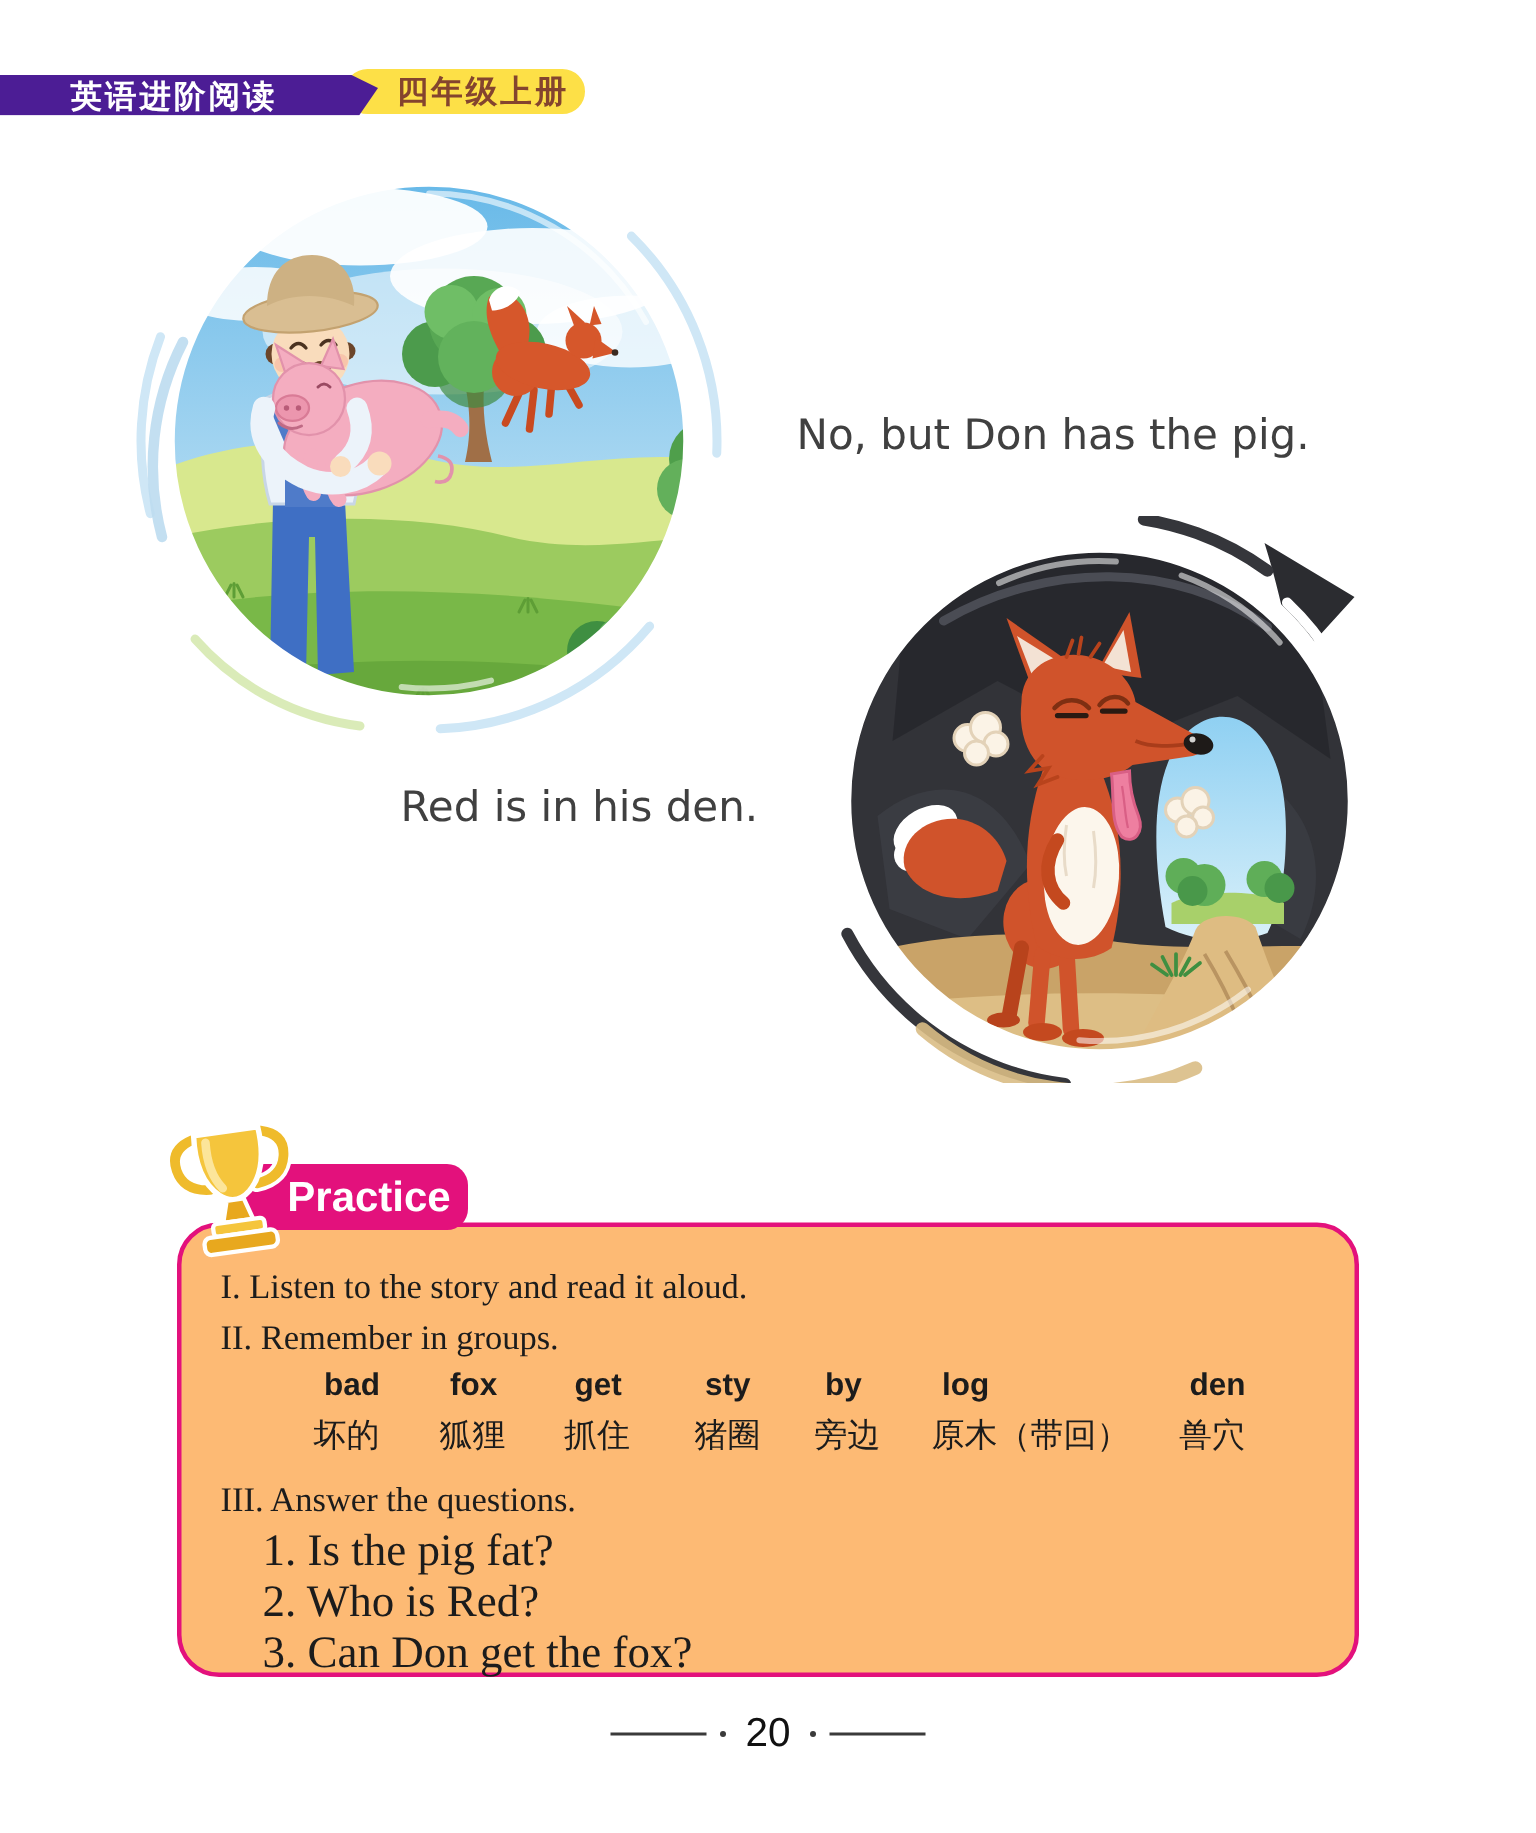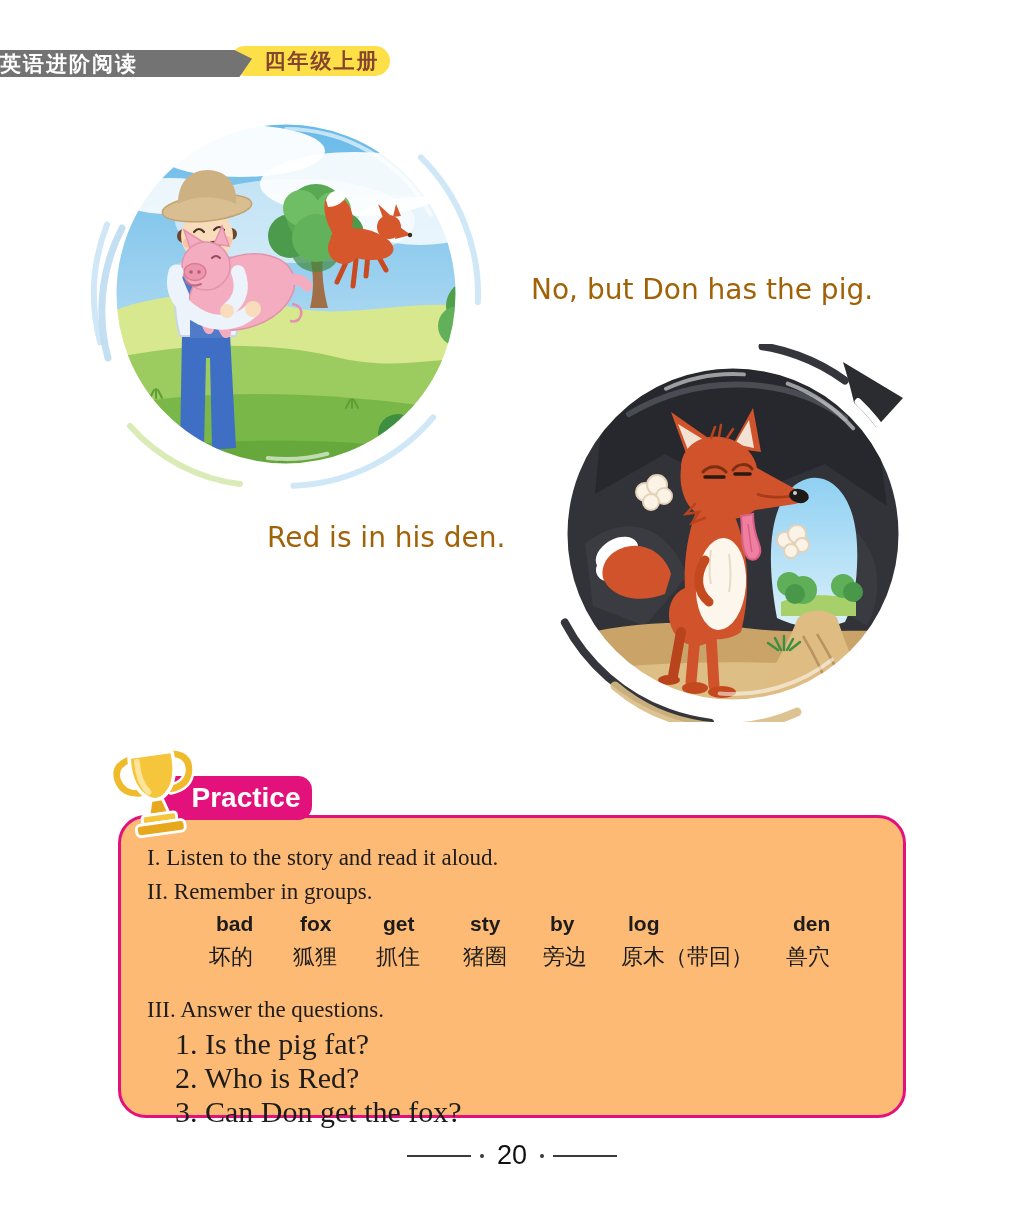--- a/index.html
+++ b/index.html
@@ -1,56 +1,56 @@
 <!DOCTYPE html>
 <html><head>
 <meta charset="utf-8">
 <style>
   html,body{margin:0;padding:0;background:#ffffff;}
   .page{position:relative;width:1024px;height:1222px;background:#ffffff;overflow:hidden;
         font-family:"Liberation Serif","DejaVu Serif",serif;color:#1c1c1c;}
 
   
-  .hdr-bar{position:absolute;left:0;top:50px;width:252px;height:27px;background:#737373;
+  .hdr-bar{position:absolute;left:0;top:50px;width:252px;height:27px;background:#4c1d95;
            clip-path:polygon(0 0,93% 0,100% 32%,95% 100%,0 100%);
-           display:flex;align-items:center;justify-content:flex-start;padding-right:20px;
+           display:flex;align-items:center;justify-content:center;padding-right:20px;
            box-sizing:border-box;z-index:2;}
   .hdr-bar span{color:#ffffff;font-family:"Liberation Sans","DejaVu Sans",sans-serif;
                 font-weight:bold;font-size:21px;letter-spacing:2px;white-space:nowrap;}
   .hdr-pill{position:absolute;left:228px;top:44px;width:164px;height:34px;background:#fde047;
             border-radius:17px;z-index:1;display:flex;align-items:center;justify-content:center;
             padding-left:24px;box-sizing:border-box;border:2px solid #fff;}
   .hdr-pill span{color:#84442e;font-family:"Liberation Sans","DejaVu Sans",sans-serif;
                  font-weight:bold;font-size:21px;letter-spacing:2px;white-space:nowrap;}
 
   
   .illu{position:absolute;}
   .illu-farm{left:90px;top:96px;width:392px;height:402px;}
   .illu-den{left:545px;top:344px;width:376px;height:378px;}
 
   
   .dialogue{position:absolute;font-family:"DejaVu Sans","Liberation Sans",sans-serif;
-            font-size:28px;color:#a16207;white-space:nowrap;}
+            font-size:28px;color:#404040;white-space:nowrap;}
   .dlg1{left:531px;top:273px;}
   .dlg2{left:267px;top:521px;}
 
   
   .practice-box{position:absolute;left:118px;top:815px;width:788px;height:303px;
                 border:3px solid #E3117C;border-radius:28px;background:#fdba74;box-sizing:border-box;
                 padding-top:23px;}
   .practice-badge{position:absolute;left:162px;top:776px;width:150px;height:44px;background:#E3117C;
                   border-radius:14px;z-index:3;display:flex;align-items:center;justify-content:center;
                   padding-left:18px;box-sizing:border-box;}
   .practice-badge span{color:#fff;font-family:"Liberation Sans","DejaVu Sans",sans-serif;
                        font-weight:bold;font-size:28px;}
   .trophy{position:absolute;left:112px;top:748px;width:88px;height:92px;z-index:4;}
 
   .p-line{font-size:23px;line-height:34px;margin-left:26px;}
   .p-questions .p-q{font-size:30px;line-height:34px;margin-left:54px;}
-  .p-sec3{margin-top:18px;}
+  .p-sec3{margin-top:8px;}
 
   .vocab-row{display:flex;margin-left:88px;}
   .vocab-col{box-sizing:border-box;}
   .vocab-en{font-family:"Liberation Sans","DejaVu Sans",sans-serif;font-weight:bold;
             font-size:21px;line-height:30px;padding-left:7px;}
   .vocab-zh{font-size:22px;line-height:36px;font-family:"Liberation Serif","DejaVu Serif",serif;
             white-space:nowrap;}
 
   
   .pagenum{position:absolute;left:0;top:1140px;width:100%;display:flex;align-items:center;

